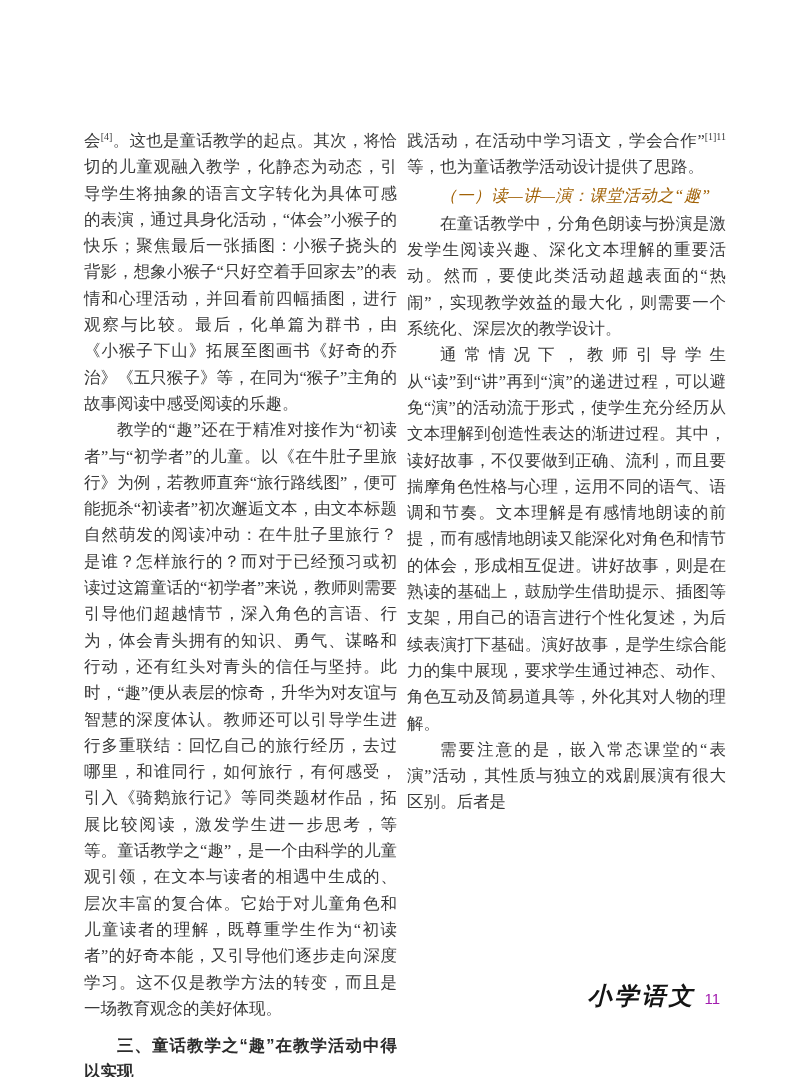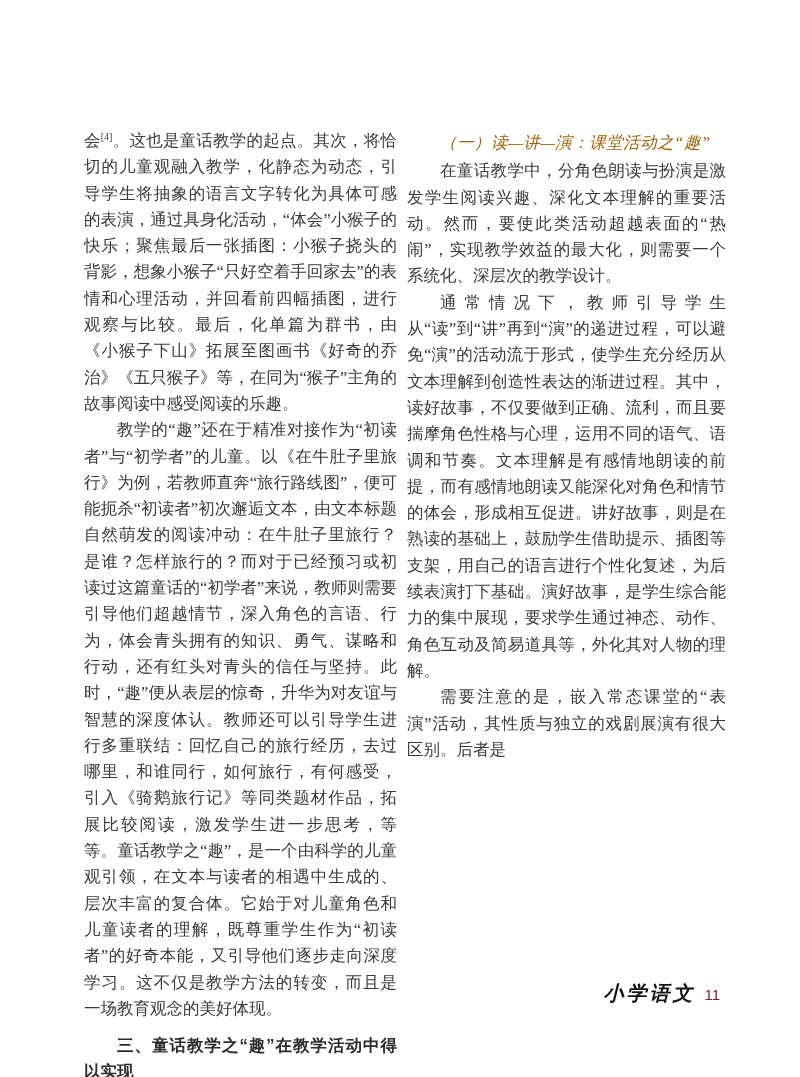--- a/index.html
+++ b/index.html
@@ -49,45 +49,46 @@
     top:980px;
     left:0;
     width:720px;
     text-align:right;
     white-space:nowrap;
   }
   .journal-name {
     font-family:Liberation Mono, monospace;
     font-style:italic;
     font-weight:700;
-    font-size:20px;
+    font-size:24px;
     color:#141414;
     letter-spacing:3px;
   }
   .page-number {
     font-family:"Liberation Sans","DejaVu Sans",sans-serif;
     font-size:15px;
-    color:#7f1d1d;
+    color:#a21caf;
     margin-left:9px;
     letter-spacing:0;
   }
 </style>
 </head>
 <body>
 
 <div class="page">
 
   <div class="column col-left">
     <p class="continuation"><span>会</span><sup class="ref">[4]</sup><span>。这也是童话教学的起点。其次，将恰切的儿童观融入教学，化静态为动态，引导学生将抽象的语言文字转化为具体可感的表演，通过具身化活动，“体会”小猴子的快乐；聚焦最后一张插图：小猴子挠头的背影，想象小猴子“只好空着手回家去”的表情和心理活动，并回看前四幅插图，进行观察与比较。最后，化单篇为群书，由《小猴子下山》拓展至图画书《好奇的乔治》《五只猴子》等，在同为“猴子”主角的故事阅读中感受阅读的乐趣。</span></p>
     <p>教学的“趣”还在于精准对接作为“初读者”与“初学者”的儿童。以《在牛肚子里旅行》为例，若教师直奔“旅行路线图”，便可能扼杀“初读者”初次邂逅文本，由文本标题自然萌发的阅读冲动：在牛肚子里旅行？是谁？怎样旅行的？而对于已经预习或初读过这篇童话的“初学者”来说，教师则需要引导他们超越情节，深入角色的言语、行为，体会青头拥有的知识、勇气、谋略和行动，还有红头对青头的信任与坚持。此时，“趣”便从表层的惊奇，升华为对友谊与智慧的深度体认。教师还可以引导学生进行多重联结：回忆自己的旅行经历，去过哪里，和谁同行，如何旅行，有何感受，引入《骑鹅旅行记》等同类题材作品，拓展比较阅读，激发学生进一步思考，等等。童话教学之“趣”，是一个由科学的儿童观引领，在文本与读者的相遇中生成的、层次丰富的复合体。它始于对儿童角色和儿童读者的理解，既尊重学生作为“初读者”的好奇本能，又引导他们逐步走向深度学习。这不仅是教学方法的转变，而且是一场教育观念的美好体现。</p>
     <h2 class="section-heading">三、童话教学之“趣”在教学活动中得以实现</h2>
 
   </div>
 
   <div class="column col-right">
+    <p class="continuation"><span>践活动，在活动中学习语文，学会合作”</span><sup class="ref">[1]11</sup><span>等，也为童话教学活动设计提供了思路。</span></p>
     <p class="subsection-heading">（一）读—讲—演：课堂活动之“趣”</p>
     <p>在童话教学中，分角色朗读与扮演是激发学生阅读兴趣、深化文本理解的重要活动。然而，要使此类活动超越表面的“热闹”，实现教学效益的最大化，则需要一个系统化、深层次的教学设计。</p>
     <p>通常情况下，教师引导学生从“读”到“讲”再到“演”的递进过程，可以避免“演”的活动流于形式，使学生充分经历从文本理解到创造性表达的渐进过程。其中，读好故事，不仅要做到正确、流利，而且要揣摩角色性格与心理，运用不同的语气、语调和节奏。文本理解是有感情地朗读的前提，而有感情地朗读又能深化对角色和情节的体会，形成相互促进。讲好故事，则是在熟读的基础上，鼓励学生借助提示、插图等支架，用自己的语言进行个性化复述，为后续表演打下基础。演好故事，是学生综合能力的集中展现，要求学生通过神态、动作、角色互动及简易道具等，外化其对人物的理解。</p>
     <p>需要注意的是，嵌入常态课堂的“表演”活动，其性质与独立的戏剧展演有很大区别。后者是</p>
   </div>
 
   <div class="footer">
     <span class="journal-name">小学语文</span><span class="page-number">11</span>
   </div>
 

